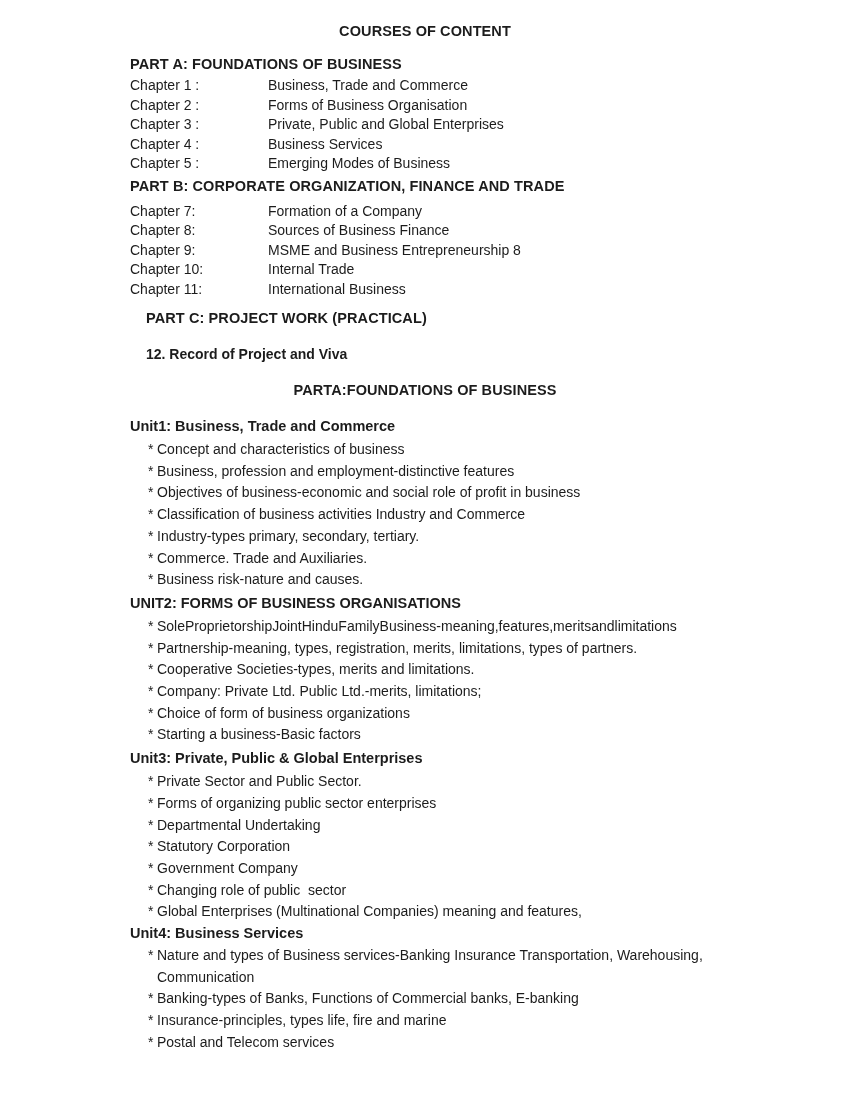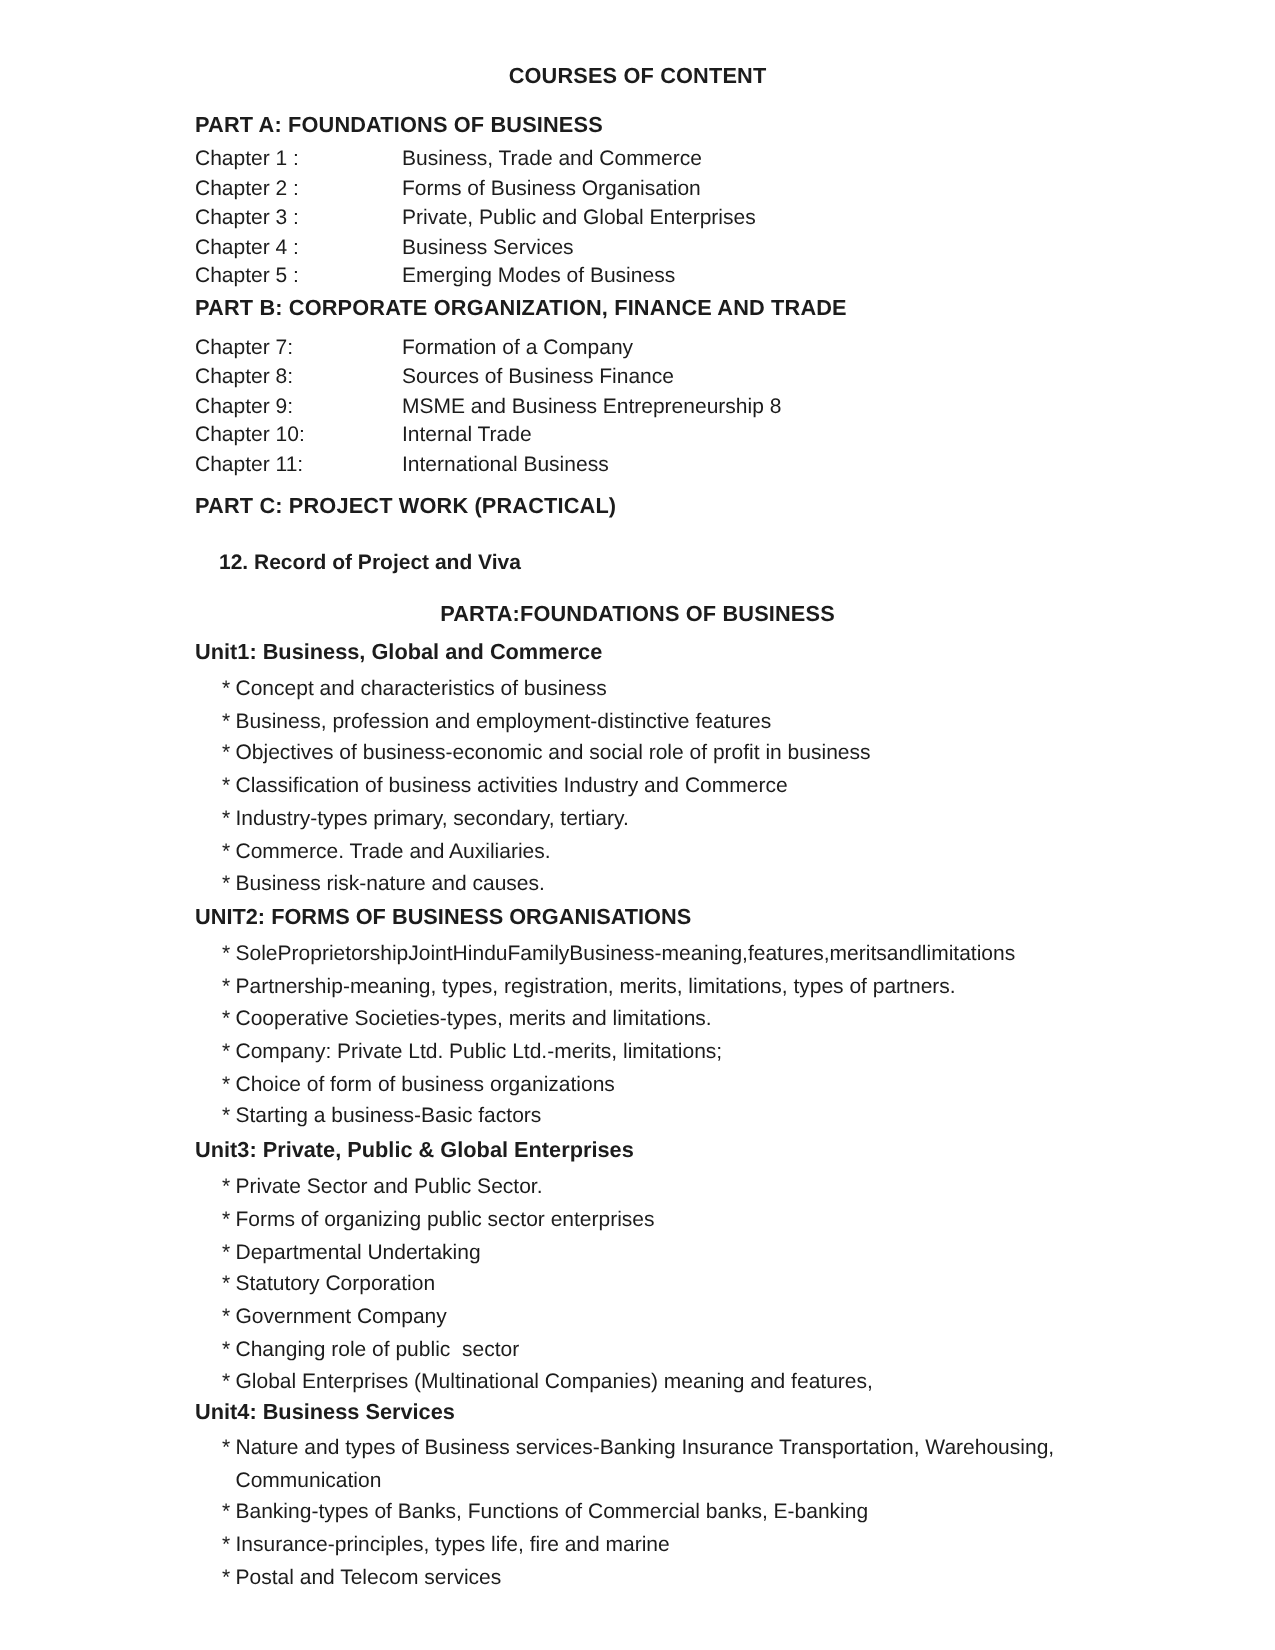--- a/index.html
+++ b/index.html
@@ -4,52 +4,52 @@
 <style>
   * { box-sizing: border-box; }
   html, body { margin: 0; padding: 0; background: #ffffff; }
   .page {
     width: 850px;
     height: 1100px;
     background: #ffffff;
     font-family: "Liberation Sans", "DejaVu Sans", sans-serif;
     font-size: 14px;
     color: #1c1c1c;
-    padding: 41px 90px 0 130px;
+    padding: 21px 90px 0 130px;
     overflow: hidden;
   }
   .doc-title {
     text-align: center;
     font-weight: bold;
     font-size: 14.5px;
     line-height: 20px;
     letter-spacing: 0.1px;
     margin: 0 40px 13px 0;
   }
   .part-heading {
     font-weight: bold;
     font-size: 14.5px;
     line-height: 20px;
     margin: 2px 0 0 0;
     letter-spacing: 0.1px;
   }
-  .part-heading.part-c { margin-top: 9px; }
+  .part-heading.part-c { margin-top: 9px; margin-left: 16px; }
   .chapter-list { margin: 2px 0 0 0; }
   .chapter-list.part-b { margin-top: 6px; }
   .chapter-row { display: flex; line-height: 19.5px; }
   .chapter-label { flex: 0 0 138px; width: 138px; }
   .chapter-title { flex: 1; }
   .part-c-note { line-height: 20px; margin: 16px; font-weight: bold; }
   .section-title {
     text-align: center;
     font-weight: bold;
     font-size: 14.5px;
     line-height: 20px;
     letter-spacing: 0.1px;
-    margin: 14px 40px 5px 0;
+    margin: 14px 40px 16px 0;
   }
   .unit-heading {
     font-weight: bold;
     font-size: 14.5px;
     line-height: 20px;
     margin: 2px 0 3px 0;
   }
   .unit-heading.first { margin-top: 5px; }
   .unit-heading.u4 { margin-top: 0; margin-bottom: 2px; }
   .bullet-list { margin: 0; }
@@ -118,21 +118,21 @@
       <span class="chapter-label">Chapter 11:</span>
       <span class="chapter-title">International Business</span>
     </div>
   </div>
 
   <div class="part-heading part-c">PART C: PROJECT WORK (PRACTICAL)</div>
   <p class="part-c-note">12. Record of Project and Viva</p>
 
   <div class="section-title">PARTA:FOUNDATIONS OF BUSINESS</div>
 
-  <div class="unit-heading first">Unit1: Business, Global and Commerce</div>
+  <div class="unit-heading first">Unit1: Business, Trade and Commerce</div>
   <div class="bullet-list">
     <div class="bullet"><span class="bullet-marker">*</span><span class="bullet-text">Concept and characteristics of business</span></div>
     <div class="bullet"><span class="bullet-marker">*</span><span class="bullet-text">Business, profession and employment-distinctive features</span></div>
     <div class="bullet"><span class="bullet-marker">*</span><span class="bullet-text">Objectives of business-economic and social role of profit in business</span></div>
     <div class="bullet"><span class="bullet-marker">*</span><span class="bullet-text">Classification of business activities Industry and Commerce</span></div>
     <div class="bullet"><span class="bullet-marker">*</span><span class="bullet-text">Industry-types primary, secondary, tertiary.</span></div>
     <div class="bullet"><span class="bullet-marker">*</span><span class="bullet-text">Commerce. Trade and Auxiliaries.</span></div>
     <div class="bullet"><span class="bullet-marker">*</span><span class="bullet-text">Business risk-nature and causes.</span></div>
   </div>
 

